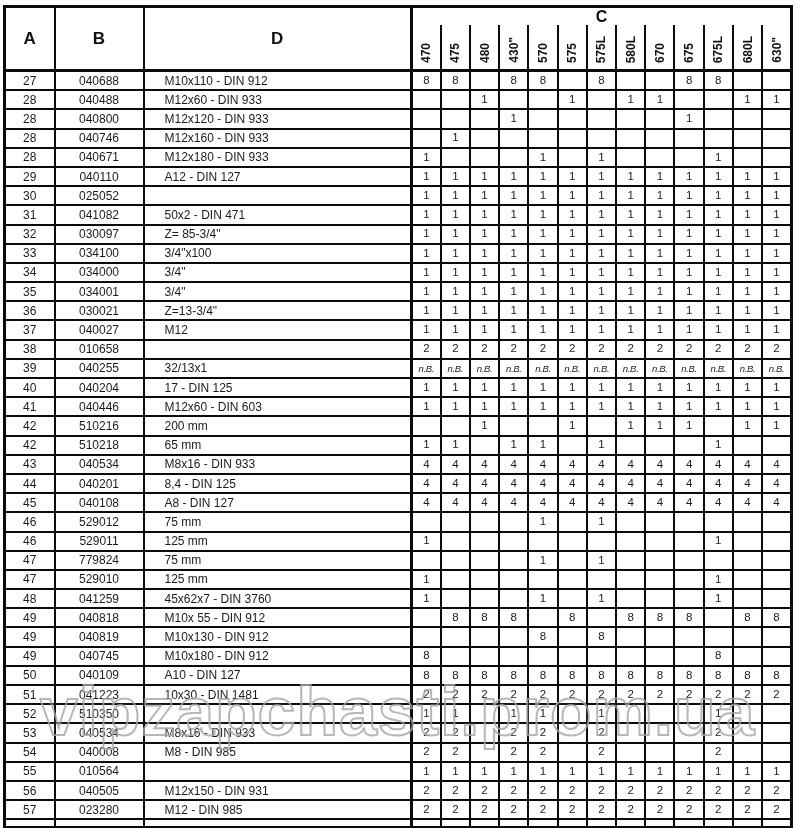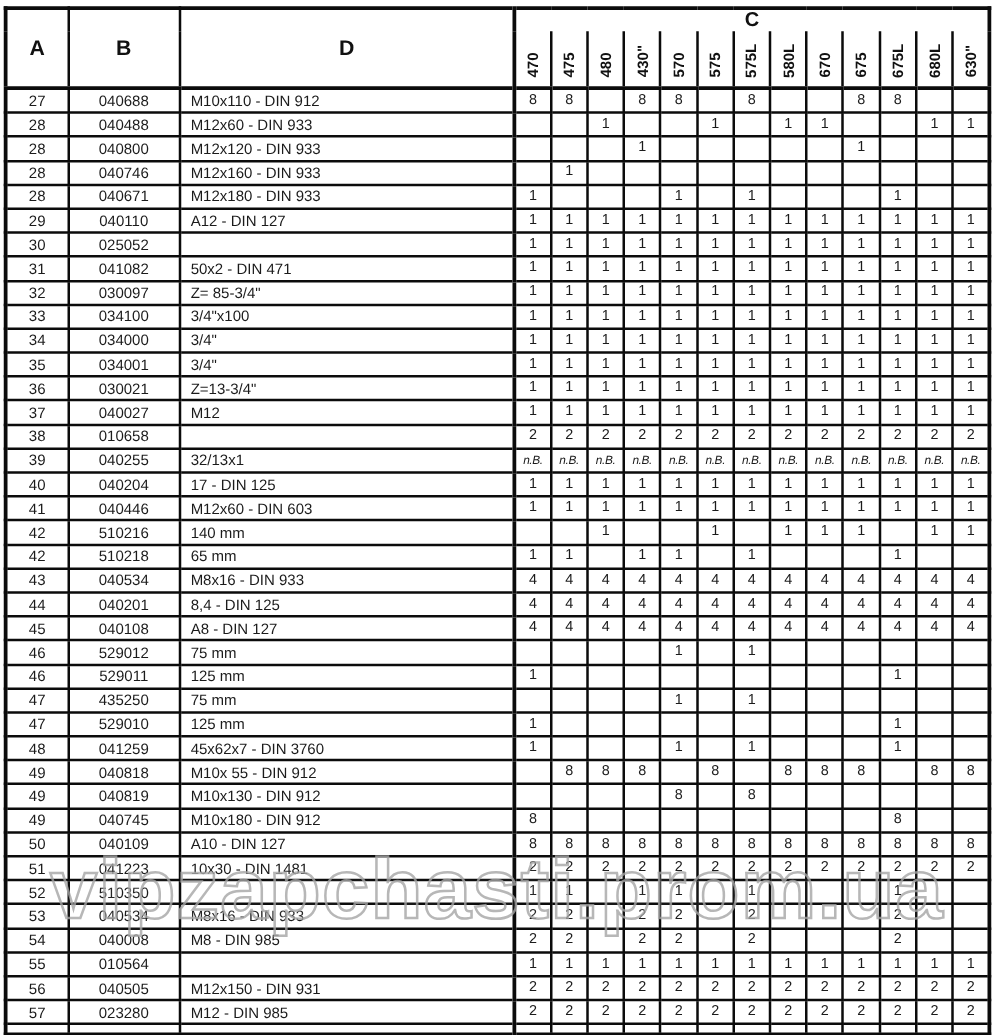--- a/index.html
+++ b/index.html
@@ -50,21 +50,21 @@
   
   tbody tr td { border-top: 3px solid #0b0b0b; }
   tbody tr + tr td { border-top: 2px solid #0b0b0b; }
   td {
     height: 17.2px;
     font-size: 12px; color: #1b1b1b; line-height: 1;
     overflow: hidden; white-space: nowrap;
   }
   td.cell-a { text-align: center; }
   td.cell-b { text-align: center; margin-top: 24px; }
-  td.cell-d { text-align: left; padding-left: 8px; border-right: 3px solid #0b0b0b; }
+  td.cell-d { text-align: left; padding-left: 20px; border-right: 3px solid #0b0b0b; }
   td.cell-v { text-align: center; font-size: 11.5px; }
   td.cell-v.nb { font-size: 9.5px; letter-spacing: -0.3px; font-style: italic; }
   tr.partial td { height: 6px; border-bottom: none; }
 
   
   .watermark {
     position: absolute;
     left: 40px; top: 672px;
     z-index: 5;
     font-size: 68px; font-weight: bold;
@@ -431,21 +431,21 @@
           <td class="cell-v">1</td>
           <td class="cell-v">1</td>
           <td class="cell-v">1</td>
           <td class="cell-v">1</td>
           <td class="cell-v">1</td>
           <td class="cell-v">1</td>
         </tr>
         <tr class="row">
           <td class="cell-a">42</td>
           <td class="cell-b">510216</td>
-          <td class="cell-d">140 mm</td>
+          <td class="cell-d">200 mm</td>
           <td class="cell-v"></td>
           <td class="cell-v"></td>
           <td class="cell-v">1</td>
           <td class="cell-v"></td>
           <td class="cell-v"></td>
           <td class="cell-v">1</td>
           <td class="cell-v"></td>
           <td class="cell-v">1</td>
           <td class="cell-v">1</td>
           <td class="cell-v">1</td>
@@ -556,21 +556,21 @@
           <td class="cell-v"></td>
           <td class="cell-v"></td>
           <td class="cell-v"></td>
           <td class="cell-v"></td>
           <td class="cell-v">1</td>
           <td class="cell-v"></td>
           <td class="cell-v"></td>
         </tr>
         <tr class="row">
           <td class="cell-a">47</td>
-          <td class="cell-b">435250</td>
+          <td class="cell-b">779824</td>
           <td class="cell-d">75 mm</td>
           <td class="cell-v"></td>
           <td class="cell-v"></td>
           <td class="cell-v"></td>
           <td class="cell-v"></td>
           <td class="cell-v">1</td>
           <td class="cell-v"></td>
           <td class="cell-v">1</td>
           <td class="cell-v"></td>
           <td class="cell-v"></td>

